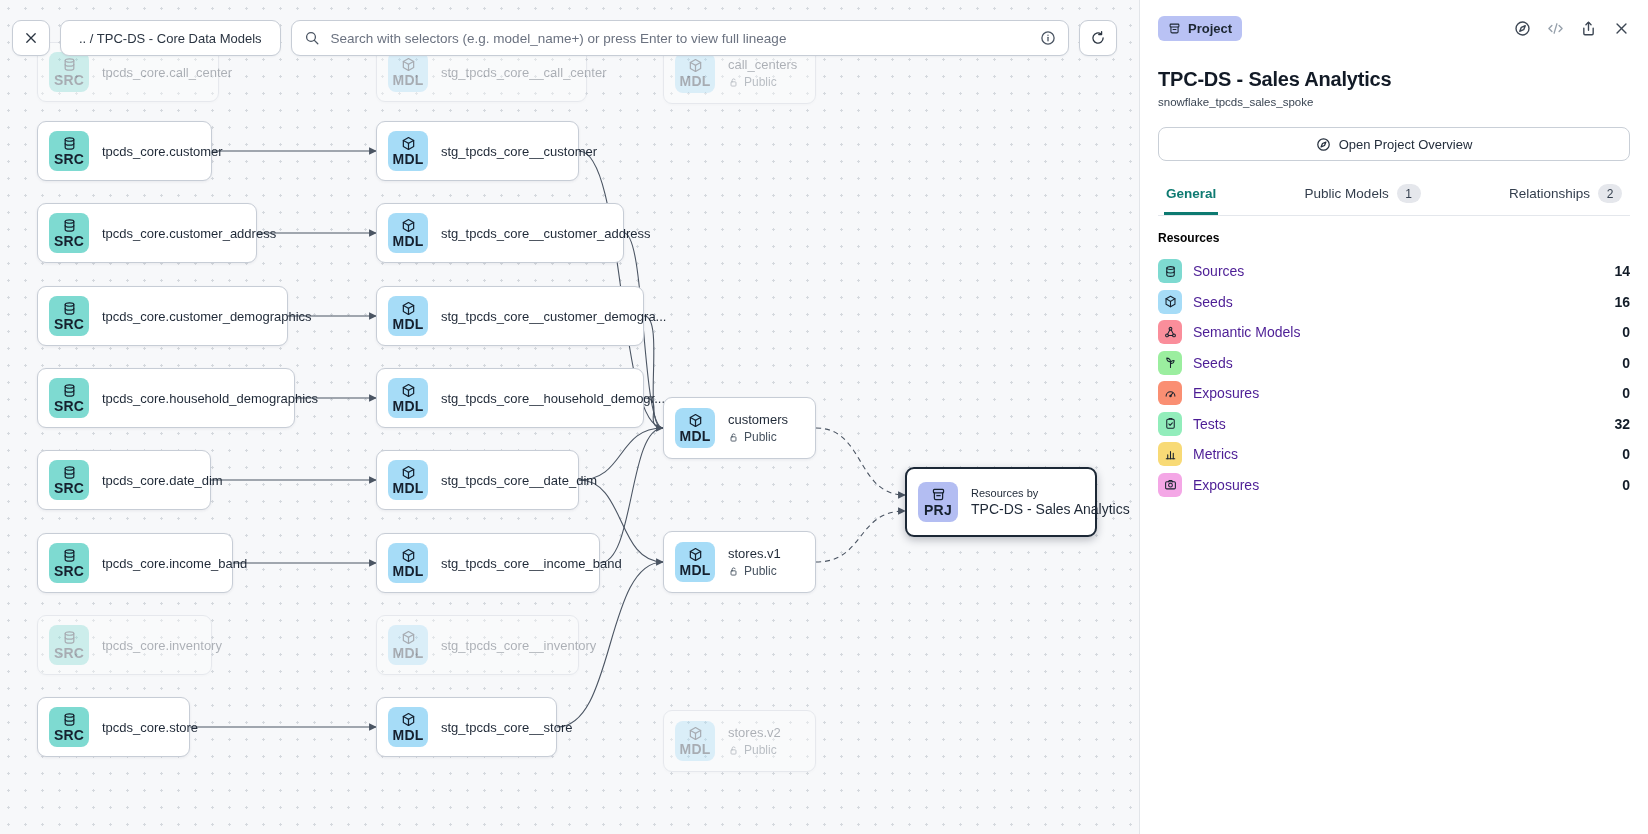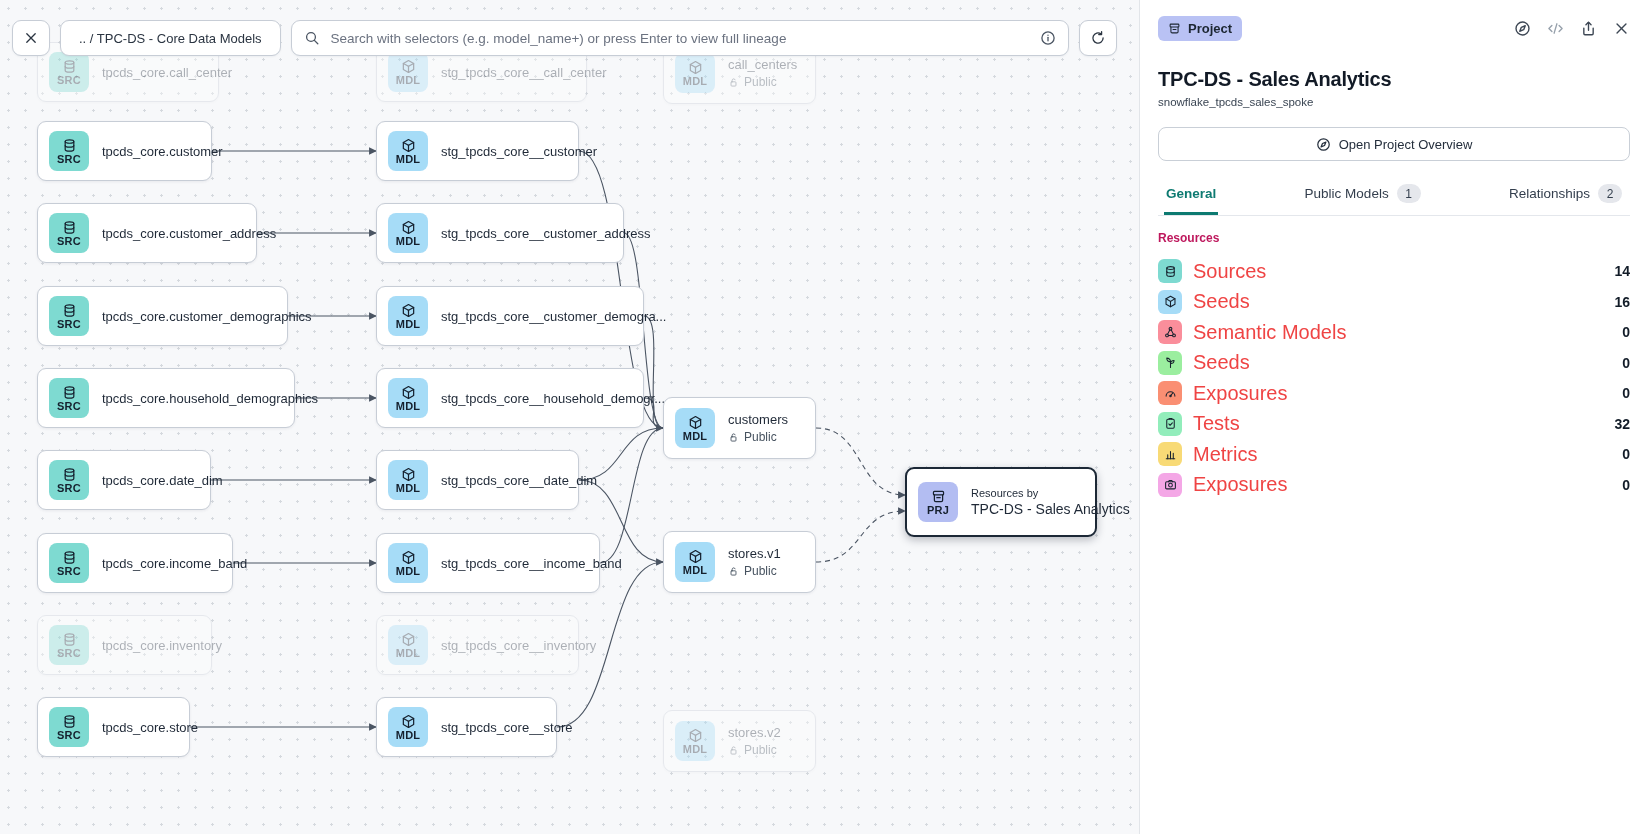--- a/index.html
+++ b/index.html
@@ -7,21 +7,21 @@
   
   .canvas{position:relative;flex:none;width:1139px;height:834px;background-color:#f7f8fa;
     background-image:radial-gradient(circle,#d5d9de 1.1px,transparent 1.3px);background-size:17px 17px;}
   #edges{position:absolute;inset:0;z-index:1;pointer-events:none;}
   .gnode{position:absolute;z-index:2;background:#fff;border:1px solid #c7cdd6;border-radius:9px;
     box-shadow:0 1px 3px rgba(25,35,50,.07);display:flex;align-items:center;gap:13px;padding-left:11px;box-sizing:border-box;cursor:pointer;}
   .gnode.faded{opacity:.35;}
   .gnode.selected{border:2px solid #1c2836;box-shadow:0 3px 9px rgba(20,30,45,.28);}
   .tile{width:40px;height:40px;border-radius:8px;display:flex;flex-direction:column;align-items:center;justify-content:center;flex:none;color:#15202e;}
   .tile svg{width:15px;height:15px;}
-  .tile-tag{font-size:11px;font-weight:700;line-height:1;margin-top:1px;letter-spacing:.2px;}
+  .tile-tag{font-size:14px;font-weight:700;line-height:1;margin-top:1px;letter-spacing:.2px;}
   .node-label{font-size:13px;color:#1f2937;white-space:nowrap;overflow:hidden;}
   .node-public{display:flex;align-items:center;gap:5px;font-size:12px;color:#46525f;margin-top:3px;}
   .node-public svg{width:11px;height:11px;}
   .node-eyebrow{font-size:11px;color:#1f2937;margin-bottom:2px;}
   .gnode.prj .node-label{font-size:14px;}
   
   .toolbar{position:absolute;z-index:10;top:20px;left:12px;width:1105px;display:flex;gap:10px;height:32px;}
   .tbtn{flex:none;width:38px;height:36px;border-radius:9px;background:#fff;border:1px solid #c7cdd6;display:flex;align-items:center;justify-content:center;color:#2a3441;cursor:pointer;box-shadow:0 1px 2px rgba(25,35,50,.05);}
   .tbtn svg{width:16px;height:16px;}
   .chip{flex:none;height:36px;padding:0 18px;display:flex;align-items:center;background:#fff;border:1px solid #c7cdd6;border-radius:9px;font-size:13px;color:#2a3441;white-space:nowrap;cursor:pointer;box-shadow:0 1px 2px rgba(25,35,50,.05);box-sizing:border-box;}
@@ -40,26 +40,26 @@
   .pabtn.dim{color:#97a1ac;}
   .panel h1{margin:27px 0 5px;font-size:20px;font-weight:700;color:#121a26;letter-spacing:-.2px;}
   .subtitle{font-size:11.5px;color:#3a4553;}
   .overview-btn{margin-top:19px;width:100%;height:34px;border:1px solid #c9cfd7;border-radius:8px;background:#fff;
     display:flex;align-items:center;justify-content:center;gap:8px;color:#242e3c;font-size:13px;font-family:"Liberation Sans",sans-serif;cursor:pointer;}
   .overview-btn svg{width:15px;height:15px;}
   .tabs{margin-top:23px;display:flex;justify-content:space-between;border-bottom:1px solid #e4e7ec;padding:0 6px;}
   .tab{display:flex;align-items:center;gap:8px;padding:0 2px 9px;font-size:13.5px;color:#333e4d;background:none;border:none;border-bottom:3px solid transparent;font-family:"Liberation Sans",sans-serif;cursor:pointer;}
   .tab.active{color:#0d7a71;font-weight:700;border-bottom-color:#0d7a71;}
   .tab-count{background:#e5e7ec;border-radius:999px;min-width:10px;height:19px;display:flex;align-items:center;justify-content:center;font-size:12px;color:#333e4d;padding:0 7px;font-weight:400;}
-  .res-header{margin-top:15px;font-size:12px;font-weight:700;color:#be185d;}
+  .res-header{margin-top:15px;font-size:12px;font-weight:700;color:#000000;}
   #resources-list{margin-top:11px;}
   .res-row{display:flex;align-items:center;gap:11px;height:30.5px;cursor:pointer;}
   .res-tile{width:24px;height:24px;border-radius:6px;display:flex;align-items:center;justify-content:center;color:#17222e;flex:none;}
   .res-tile svg{width:13px;height:13px;}
-  .res-label{font-size:20px;color:#ef4444;}
+  .res-label{font-size:14px;color:#4c1d95;}
   .res-count{margin-left:auto;font-size:14px;font-weight:700;color:#121c28;}
 </style>
 </head>
 <body>
 
 <div class="canvas">
   <svg id="edges" width="1139" height="834">
     <defs>
       <marker id="arrow" viewBox="0 0 10 10" refX="9" refY="5" markerWidth="7" markerHeight="7" orient="auto-start-reverse">
         <path d="M0,0 L10,5 L0,10 z" fill="#4b5563"></path>

